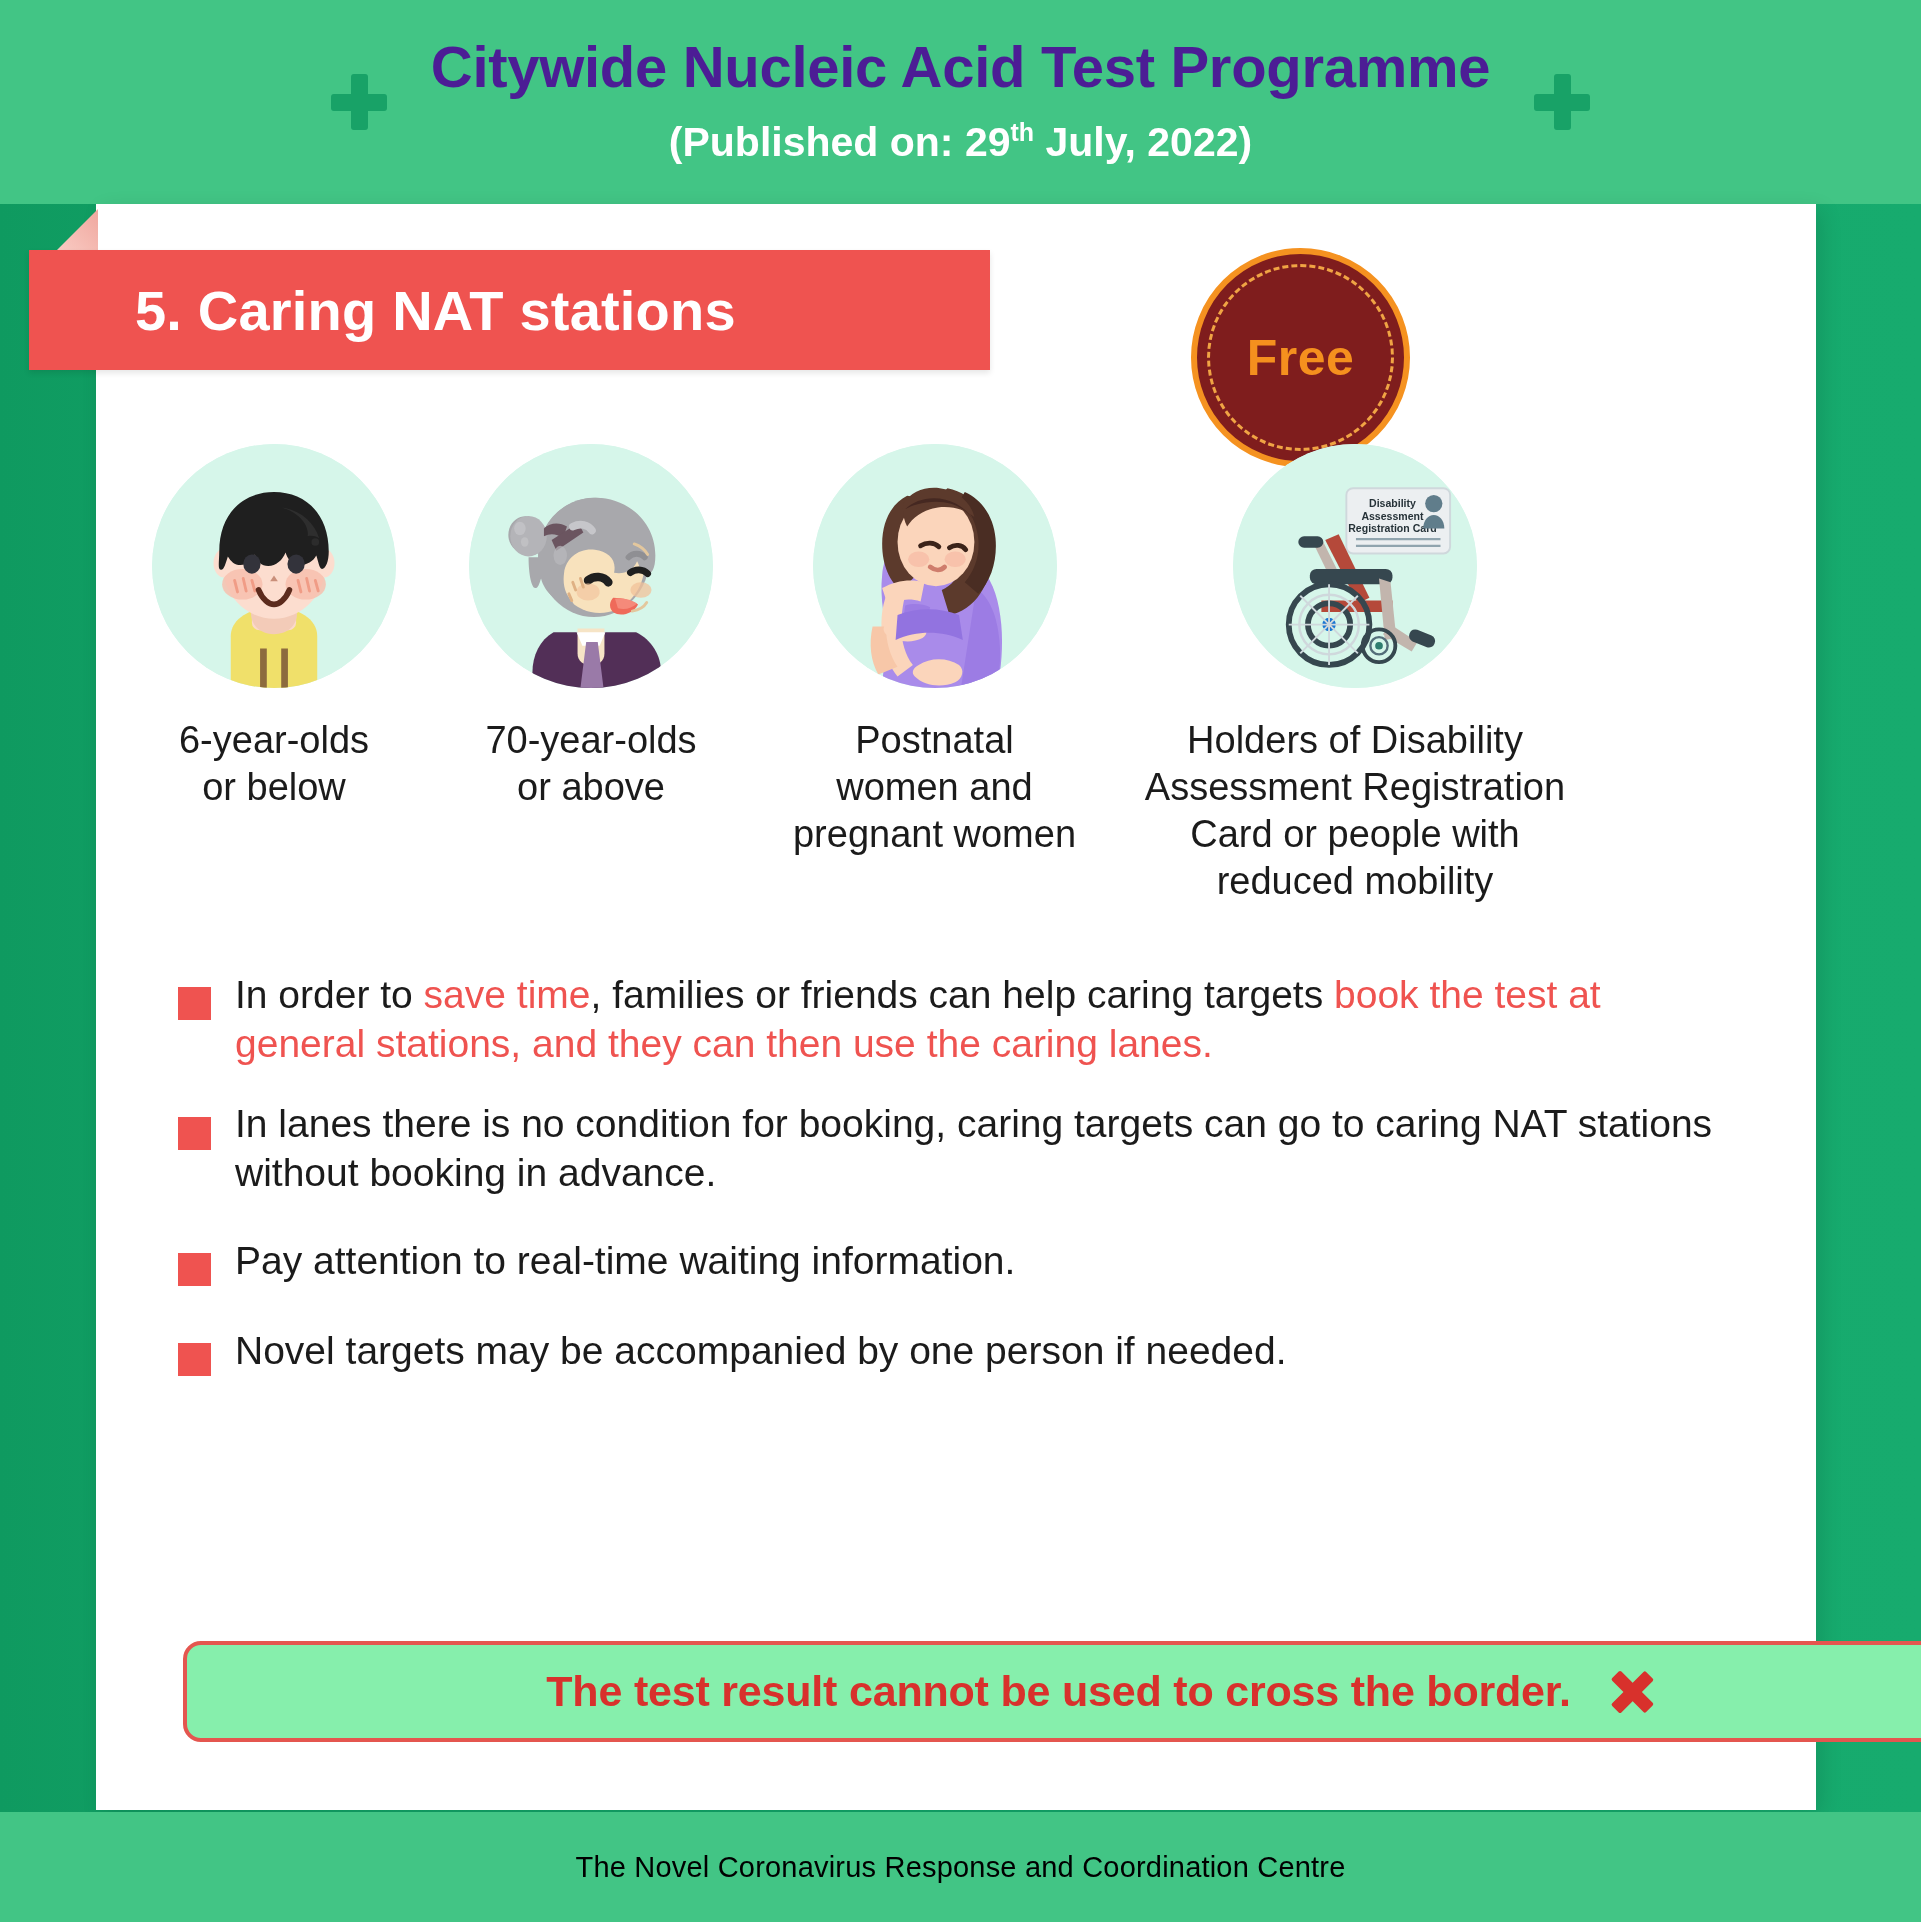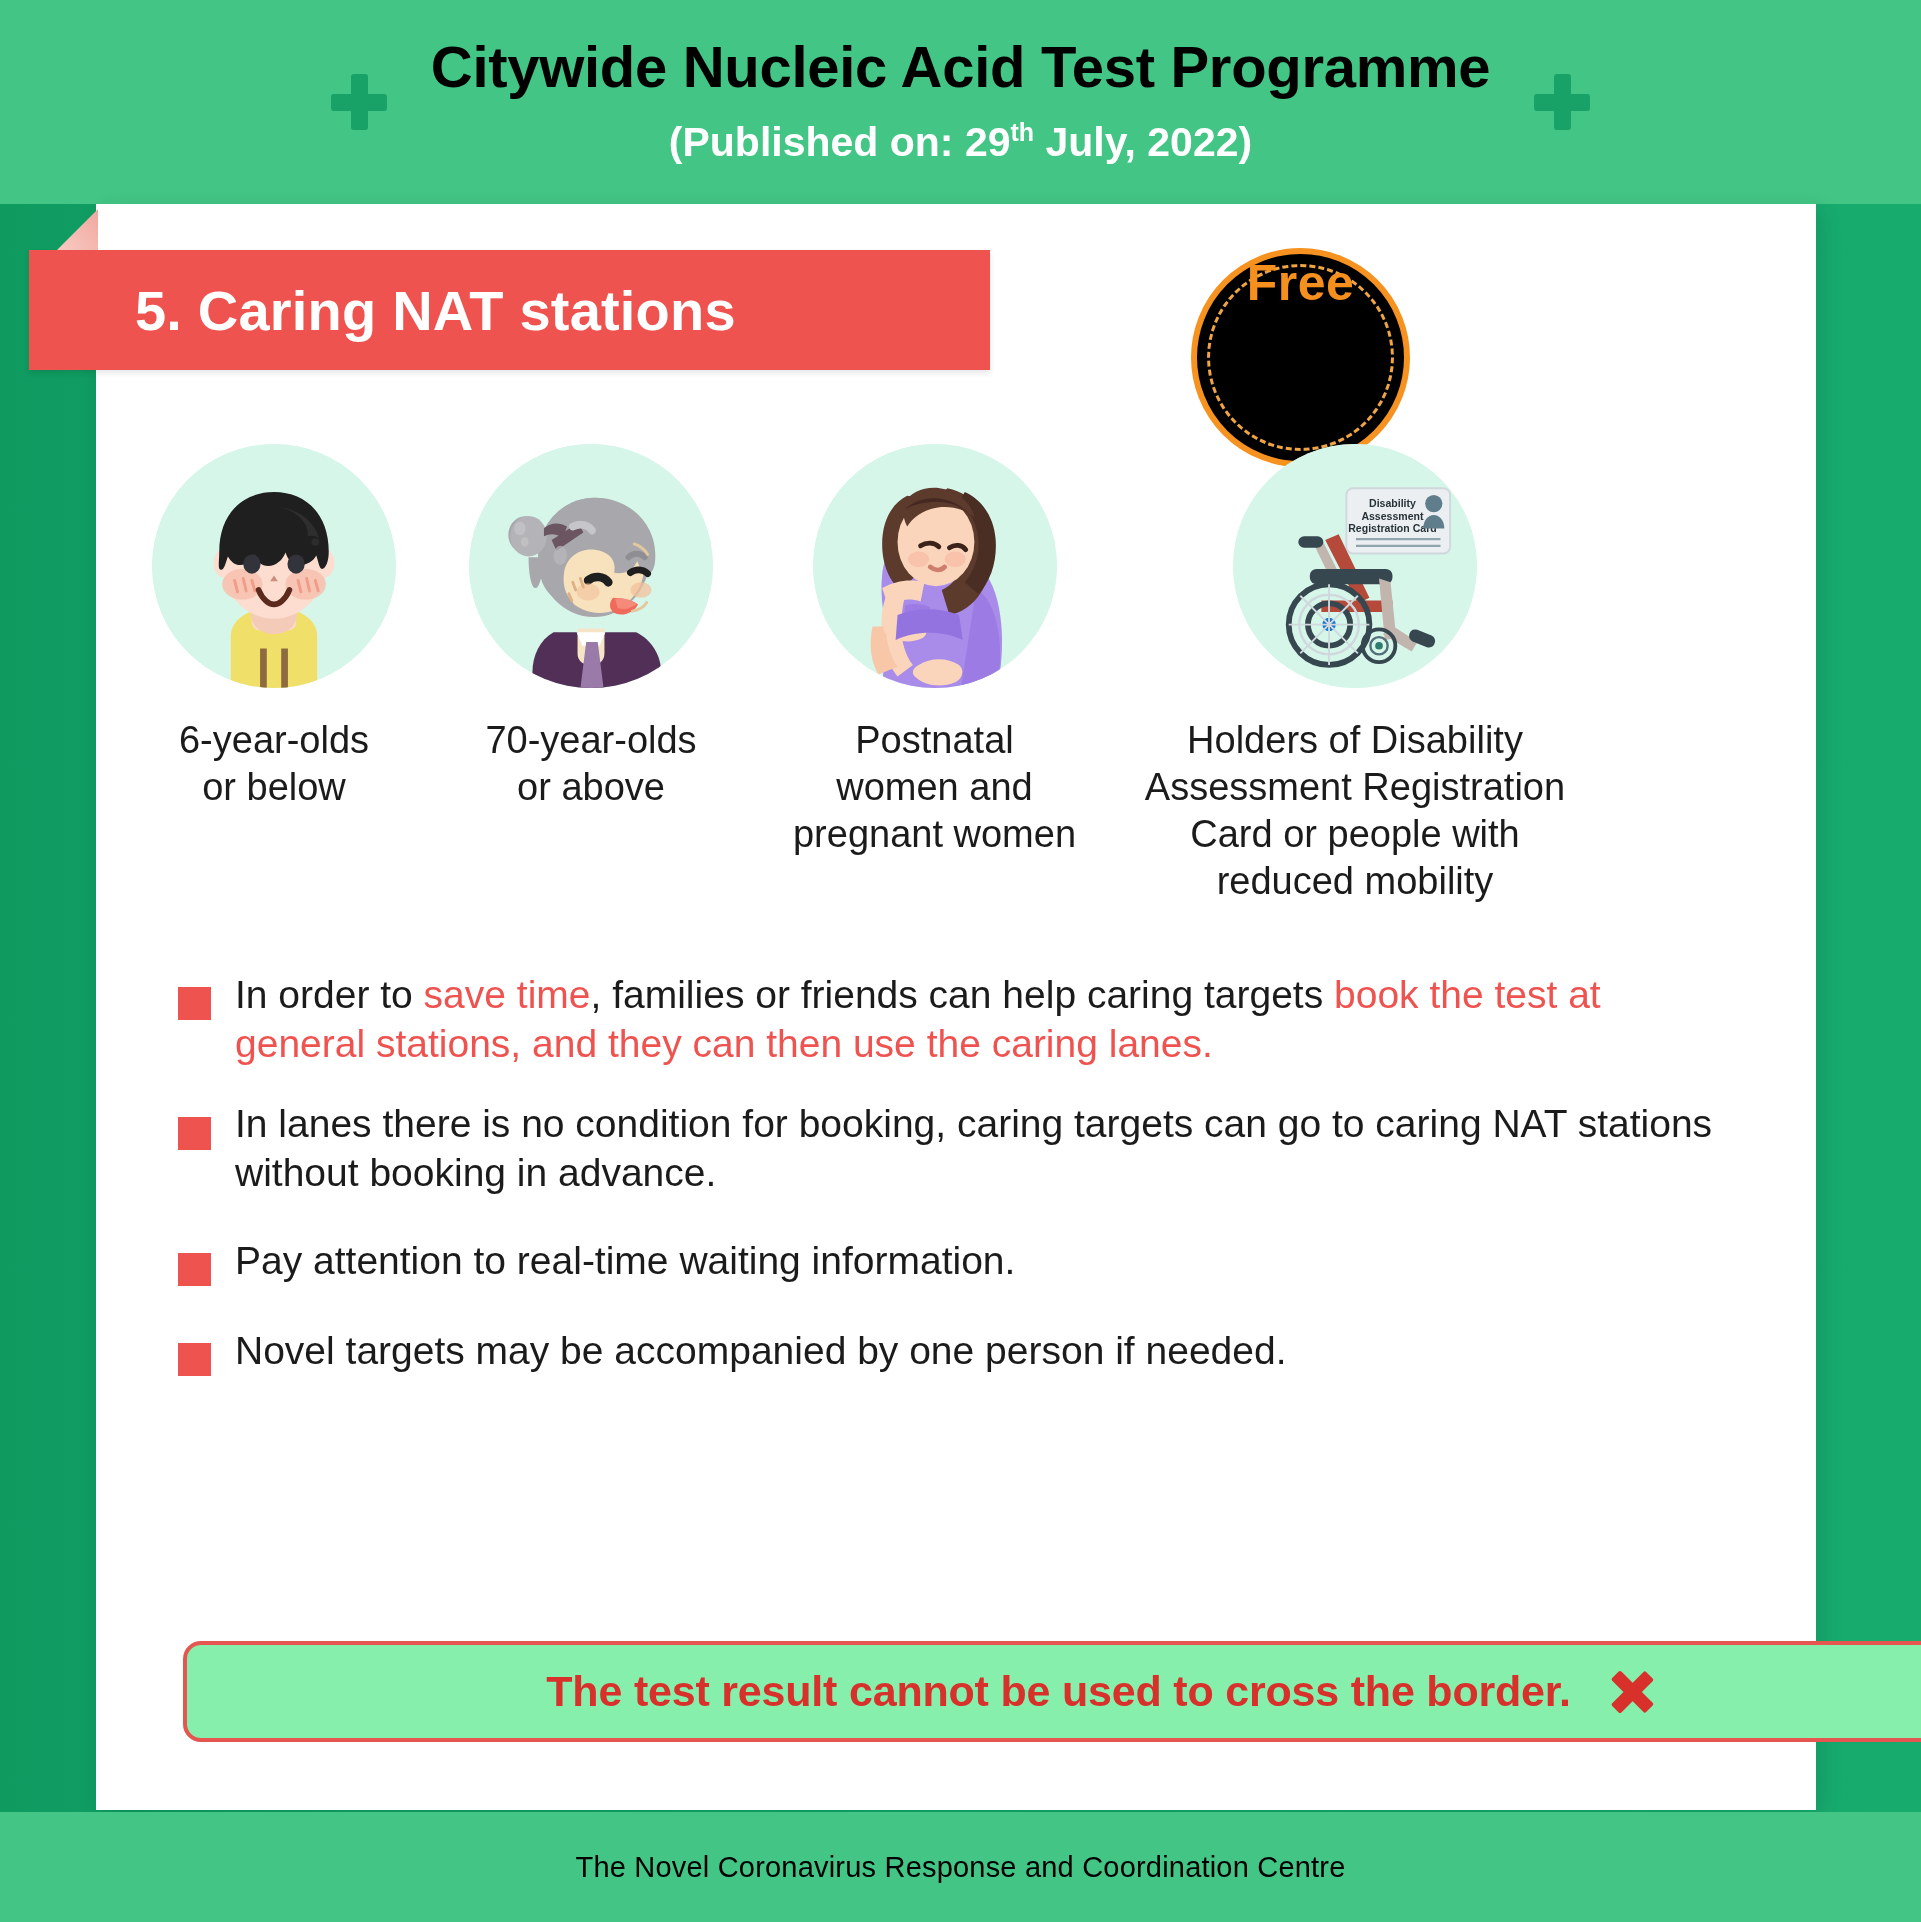--- a/index.html
+++ b/index.html
@@ -51,21 +51,21 @@
     border-radius: 2.9px;
   }
   .cross-icon::before {
     left: 20px; top: 0; width: 17.3px; height: 56px;
   }
   .cross-icon::after {
     left: 0; top: 20px; width: 56px; height: 17.3px;
   }
   .header-text { text-align: center; }
   .title-main {
-    color: #000000;
+    color: #4c1d95;
     font-size: 58px;
     font-weight: bold;
     letter-spacing: -0.3px;
     line-height: 1.08;
     white-space: nowrap;
   }
   .title-sub {
     color: #ffffff;
     font-size: 41px;
     font-weight: bold;
@@ -126,23 +126,24 @@
   }
 
   
   .free-badge {
     position: absolute;
     left: 1191px;
     top: 248px;
     width: 219px;
     height: 219px;
     border-radius: 50%;
-    background: #000000;
+    background: #7f1d1d;
     border: 6.7px solid #f59220;
     display: flex;
+    align-items: center;
     justify-content: center;
   }
   .free-badge::before {
     content: "";
     position: absolute;
     left: 9.6px; top: 9.6px;
     right: 9.6px; bottom: 9.6px;
     border-radius: 50%;
     border: 3.8px dashed #f0a444;
   }

